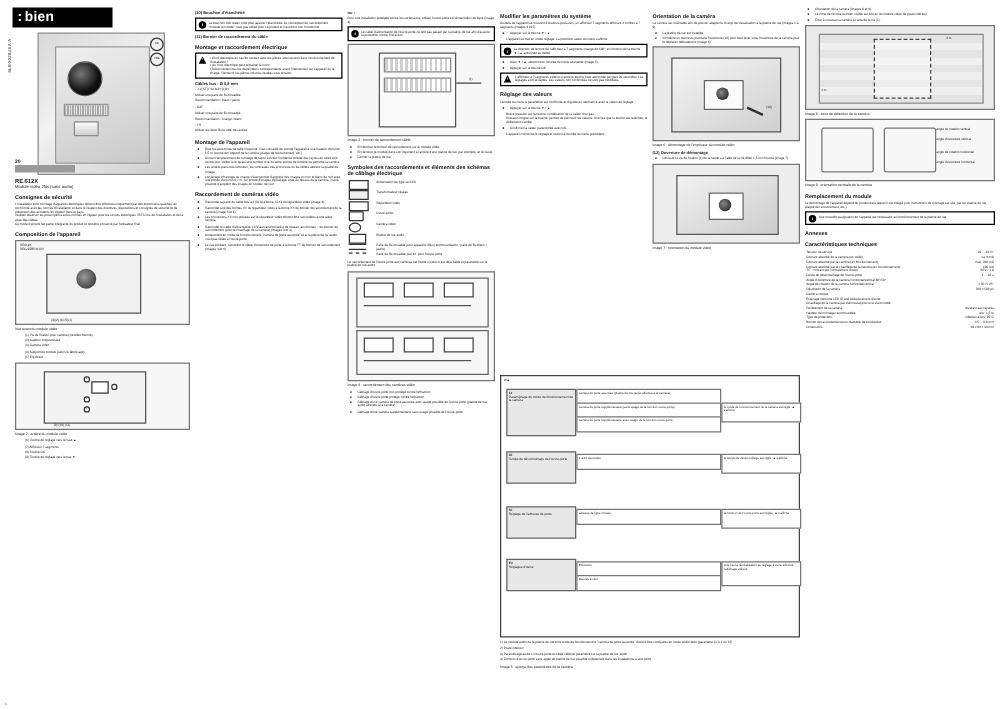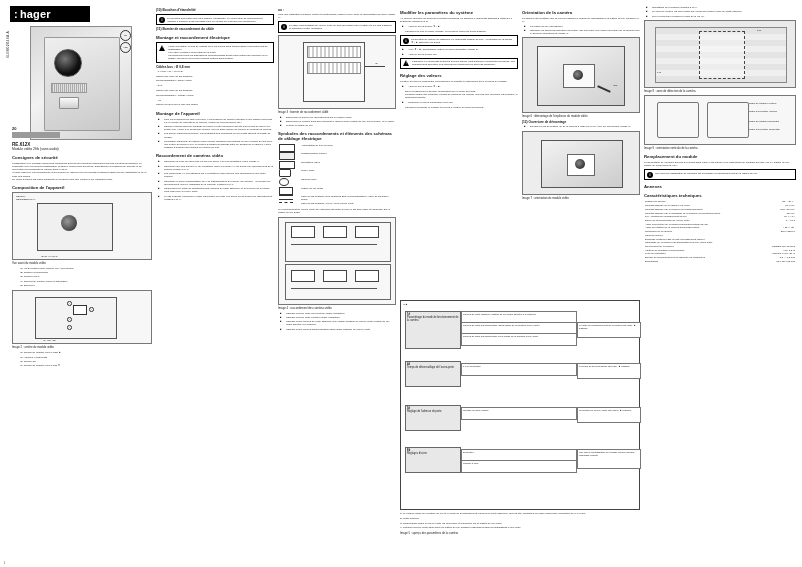--- a/index.html
+++ b/index.html
@@ -108,21 +108,21 @@
   .dot{position:absolute;width:2.6px;height:2.6px;border:0.4px solid #333;border-radius:50%;background:#fff;font-size:1.8px;text-align:center;line-height:2.6px;}
 </style>
 </head>
 <body>
 
 <div class="page">
 
   <div class="col" id="c1">
     <div class="logo">
       <span class="colon">:</span>
-      <span>hager</span>
+      <span>bien</span>
     </div>
 
     <div class="sidecode">6LE002846A A</div>
 
     <div class="photo">
       <div class="inner"></div>
       <div class="lens"></div>
       <div class="speaker"></div>
       <div class="btn"></div>
     </div>

